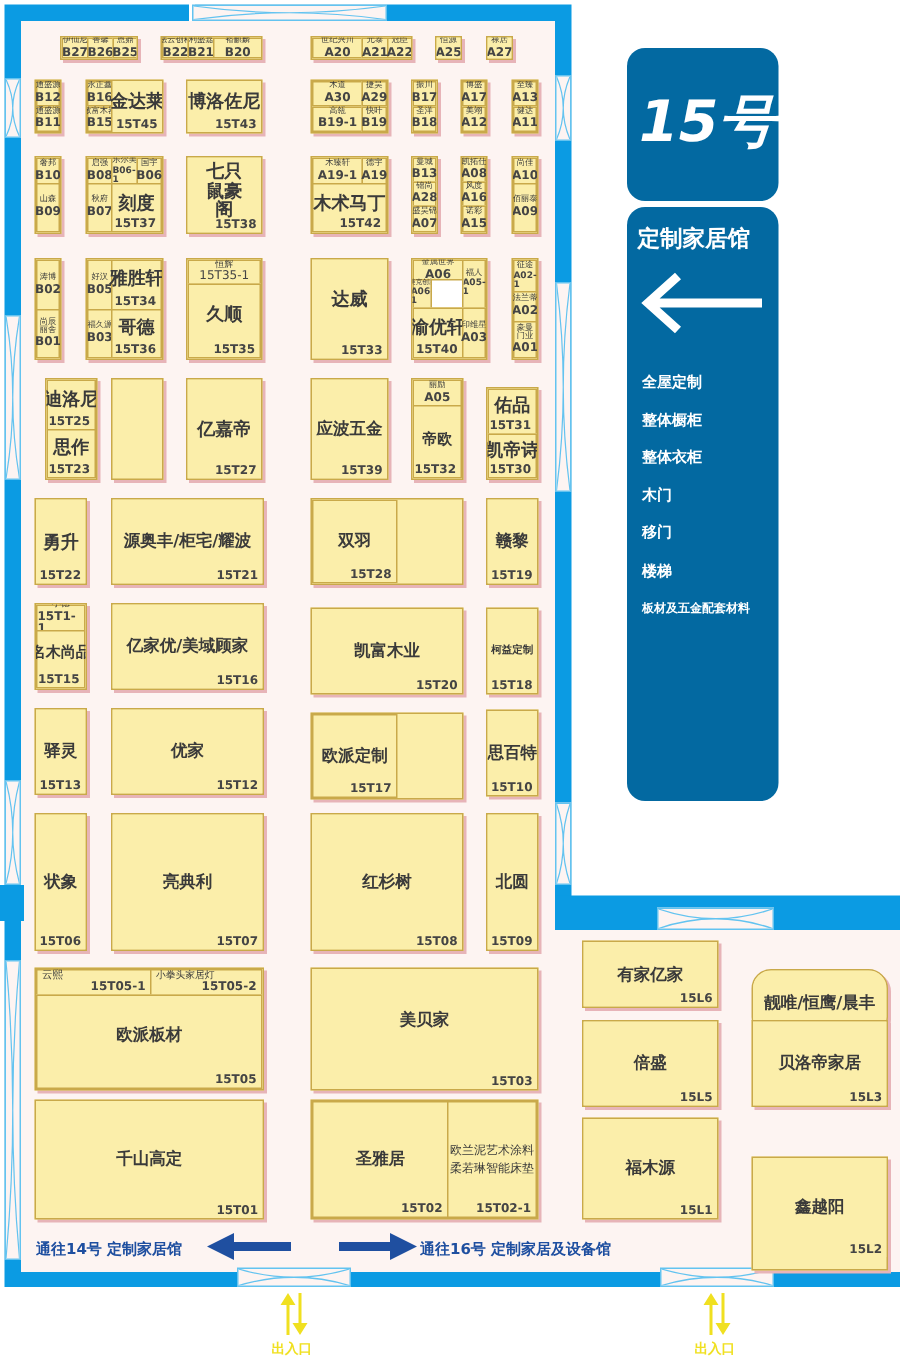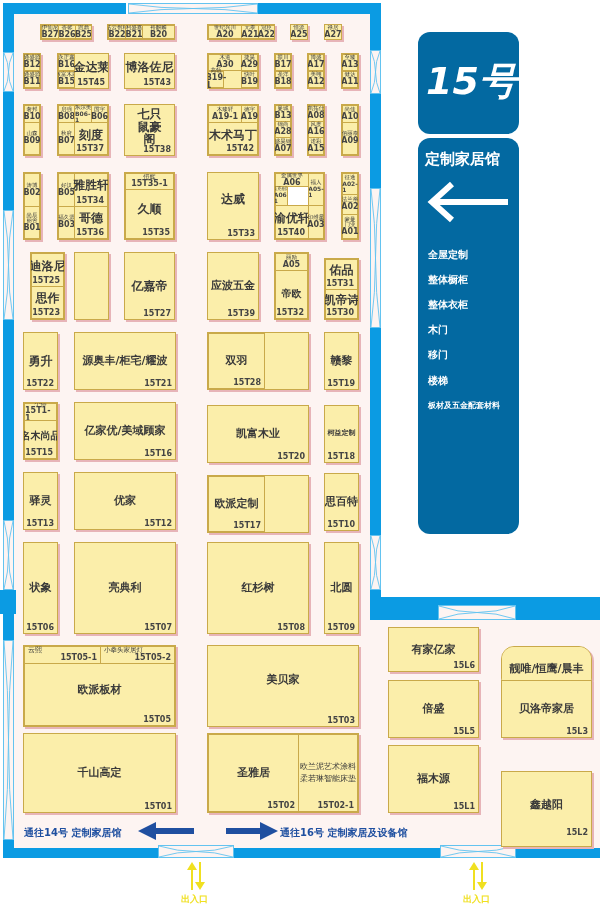--- a/index.html
+++ b/index.html
@@ -200,21 +200,21 @@
 </div>
 <div class="booth sm" style="left:207px;top:53px;width:52px;height:36px;">
   <div class="cell" style="left:0;top:0;width:34px;height:17px;">
       <span class="name">木道</span>
       <span class="c2">A30</span>
     </div>
   <div class="cell" style="left:33px;top:0;width:17px;height:17px;">
       <span class="name">捷昊</span>
       <span class="c2">A29</span>
     </div>
-  <div class="cell" style="left:0;top:17px;width:16px;height:17px;align-items:center;">
+  <div class="cell" style="left:0;top:17px;width:34px;height:17px;align-items:center;">
       <span class="name">高瓴</span>
       <span class="c2">B19-1</span>
     </div>
   <div class="cell" style="left:33px;top:17px;width:17px;height:17px;">
       <span class="name">快叶</span>
       <span class="c2">B19</span>
     </div>
 </div>
 <div class="booth sm" style="left:274px;top:53px;width:18px;height:36px;">
   <div class="cell" style="left:0;top:0;width:16px;height:17px;">
@@ -362,21 +362,21 @@
       <span class="code">15T34</span>
     </div>
   <div class="cell" style="left:16px;top:33px;width:34px;height:33px;">
       <span class="name n-md" style="margin-bottom:8px;">哥德</span>
       <span class="code">15T36</span>
     </div>
 </div>
 <div class="booth" style="left:124px;top:172px;width:51px;height:68px;">
   <div class="cell" style="left:0;top:0;width:49px;height:17px;">
       <span class="name" style="font-size:6px;font-weight:normal;">恒辉</span>
-      <span class="c2" style="font-size:8px;font-weight:bold;color:#444;">15T35-1</span>
+      <span class="c2" style="font-size:8px;font-weight:normal;color:#444;">15T35-1</span>
     </div>
   <div class="cell" style="left:0;top:16px;width:49px;height:50px;">
       <span class="name n-md" style="margin-bottom:10px;">久顺</span>
       <span class="code">15T35</span>
     </div>
 </div>
 <div class="booth" style="left:207px;top:172px;width:52px;height:68px;">
   <div class="cell" style="left:0;top:0;width:50px;height:66px;border:none;">
       <span class="name n-md" style="margin-bottom:14px;">达威</span>
       <span class="code">15T33</span>

